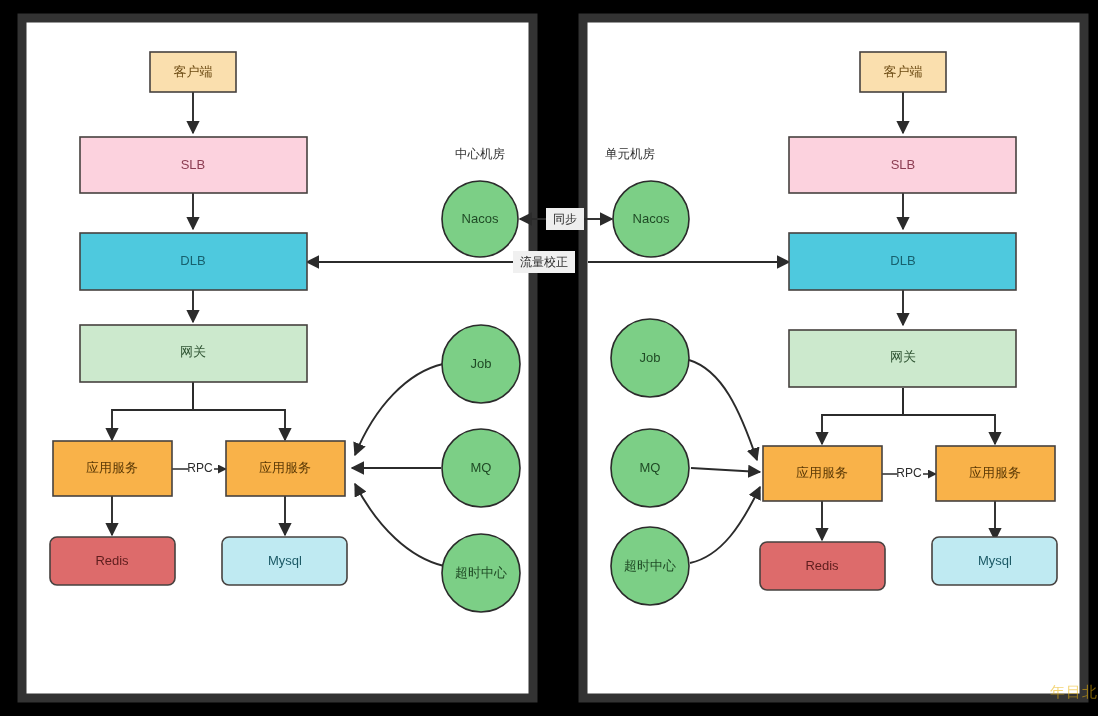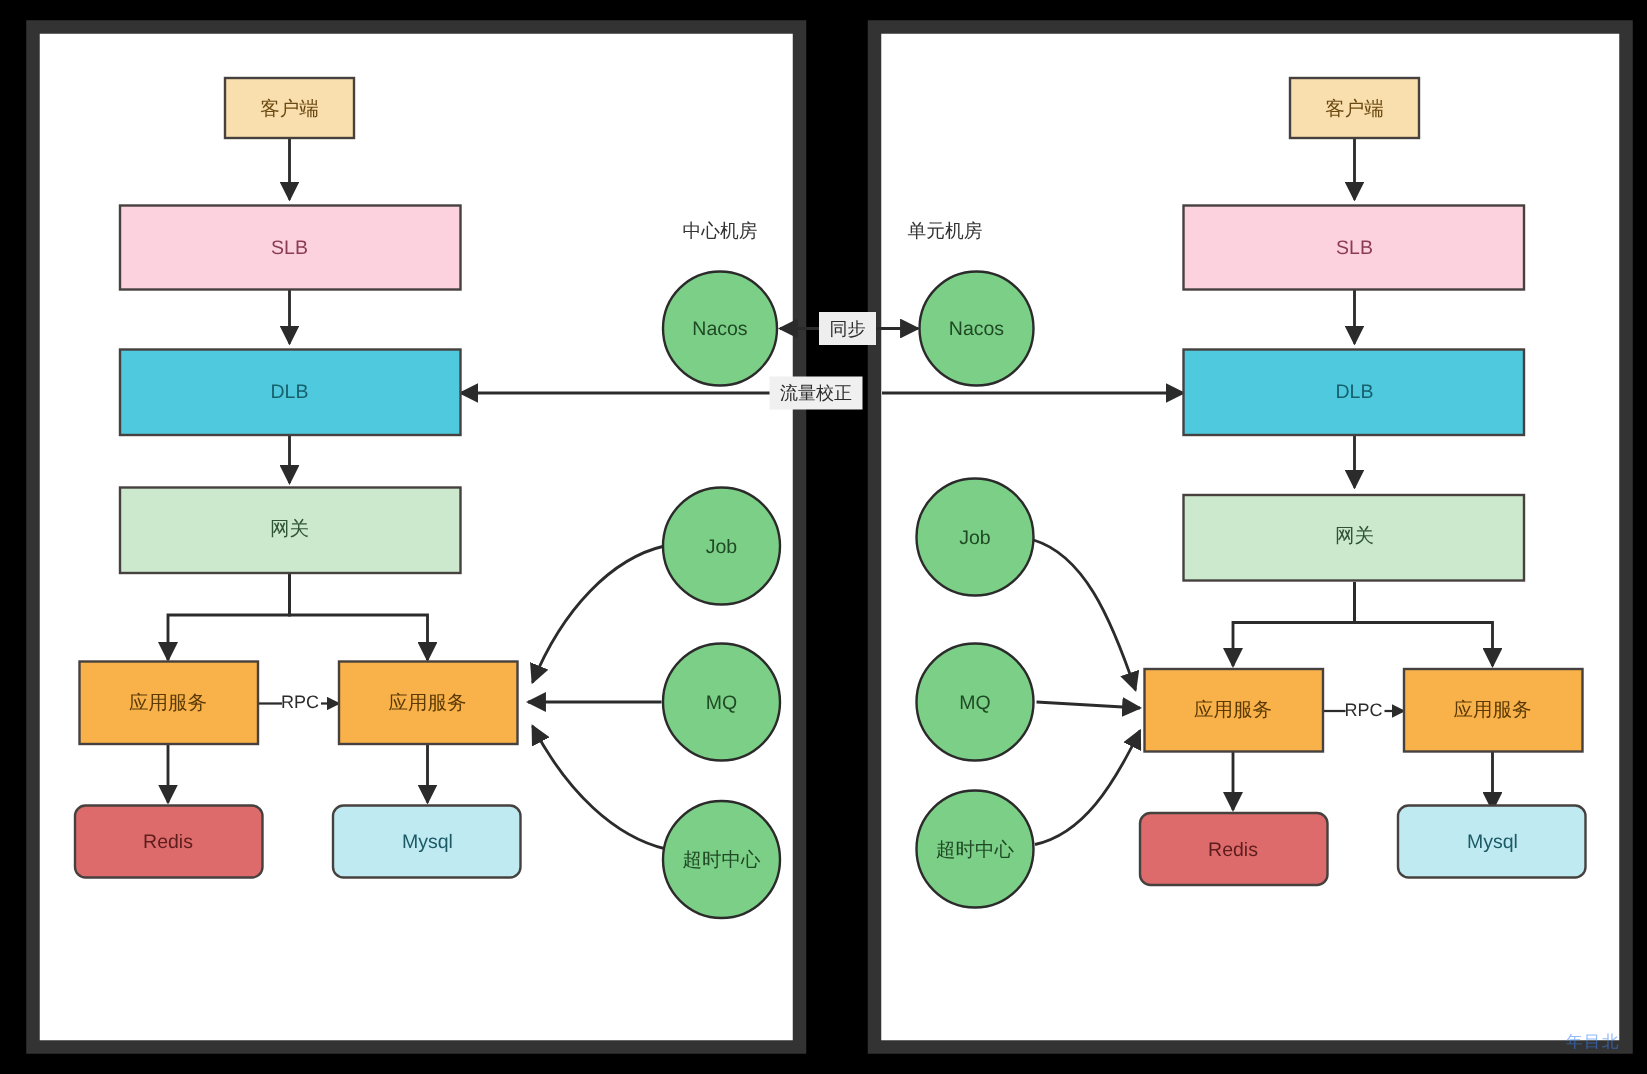--- a/index.html
+++ b/index.html
@@ -10,21 +10,21 @@
   .node-label{font-family:"Liberation Sans","DejaVu Sans",sans-serif;
               font-size:13px;text-anchor:middle;dominant-baseline:middle;}
   .edge-label{font-family:"Liberation Sans","DejaVu Sans",sans-serif;
               font-size:12px;fill:#2b2b2b;text-anchor:middle;dominant-baseline:middle;}
   .zone-label{font-family:"Liberation Sans","DejaVu Sans",sans-serif;
               font-size:12.5px;fill:#333;text-anchor:middle;dominant-baseline:middle;}
   .edge{fill:none;stroke:#2b2b2b;stroke-width:1.9;}
   .edge-thin{fill:none;stroke:#2b2b2b;stroke-width:1.5;}
   .nodebox{stroke:#46413f;stroke-width:1.6;}
   .circ{fill:#7ccf86;stroke:#2b2b2b;stroke-width:1.6;}
-  .watermark{position:absolute;right:18px;bottom:14px;font-size:11px;color:#3b82f6;
+  .watermark{position:absolute;right:0;bottom:14px;font-size:15px;color:#eab308;
              opacity:.55;letter-spacing:1px;}
 </style>
 </head>
 <body>
 
 <div id="stage">
 
   <svg id="diagram" viewBox="0 0 1098 716">
     <defs>
       <marker id="arrow" viewBox="0 0 10 10" refX="9" refY="5" markerWidth="7" markerHeight="7" orient="auto-start-reverse">

